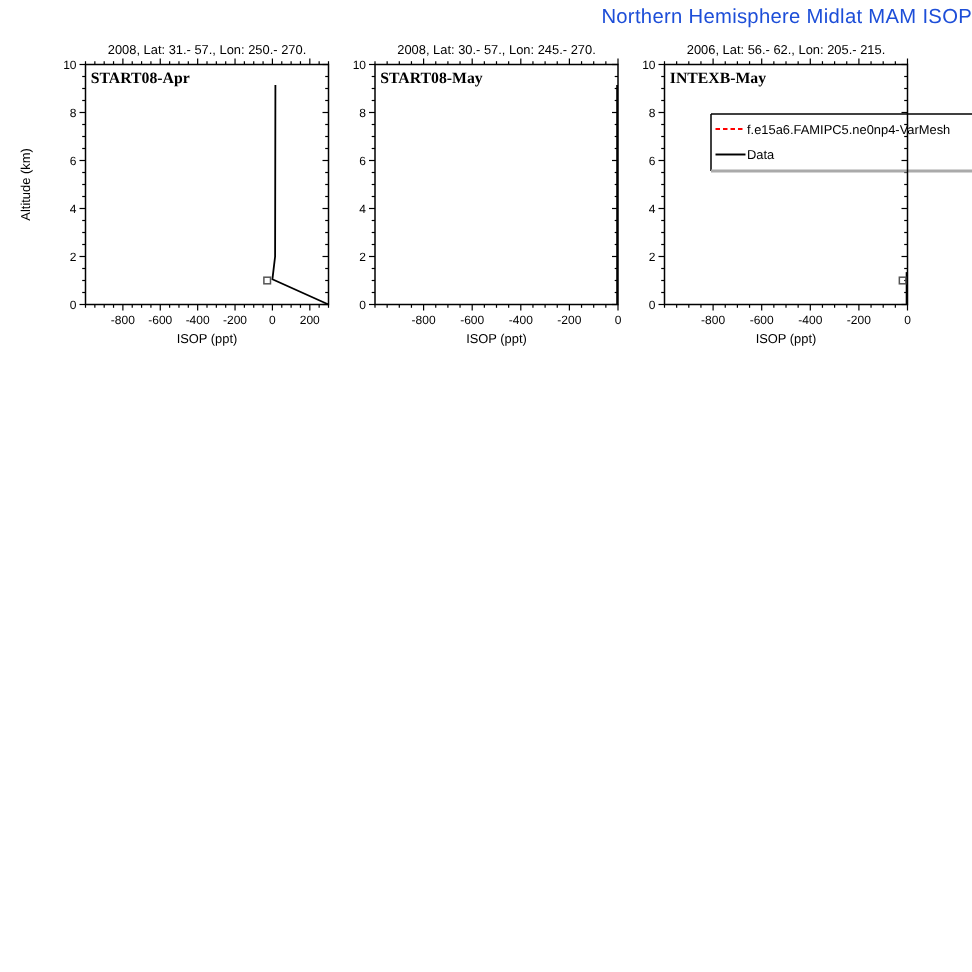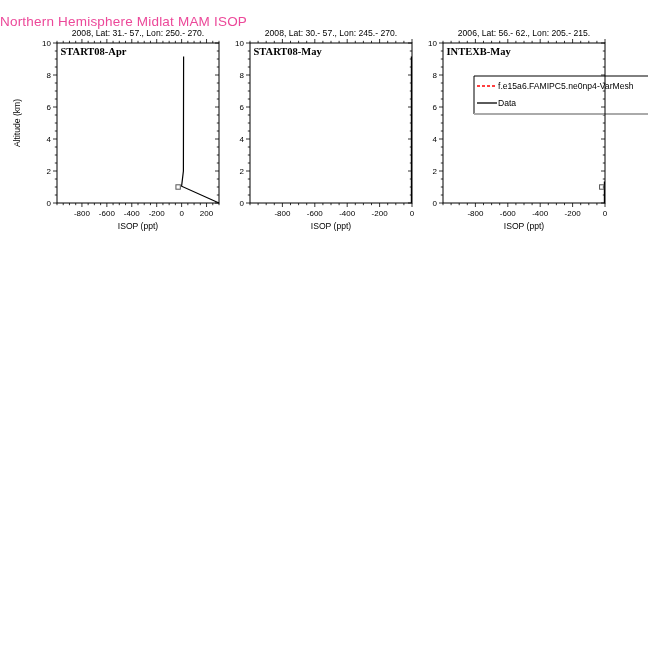--- a/index.html
+++ b/index.html
@@ -1,19 +1,19 @@
 <!DOCTYPE html>
 <html><head>
 <meta charset="utf-8">
 <style>
   html,body{margin:0;padding:0;background:#fff;}
   .page{position:relative;width:648px;height:648px;background:#ffffff;overflow:hidden;
         font-family:"Liberation Sans", sans-serif;}
-  .title{position:absolute;top:14px;left:0;width:648px;text-align:left;
-         font-size:13.5px;color:#ec4899;letter-spacing:.2px;}
+  .title{position:absolute;top:3px;left:0;width:648px;text-align:right;
+         font-size:13.5px;color:#1d4ed8;letter-spacing:.2px;}
   #figure-svg{position:absolute;top:0;left:0;}
   text{fill:#000;}
 </style>
 </head>
 <body>
 
 <div class="page">
   <div class="title">Northern Hemisphere Midlat MAM ISOP</div>
   <svg id="figure-svg" width="648" height="648" viewBox="0 0 648 648">
       <g>

